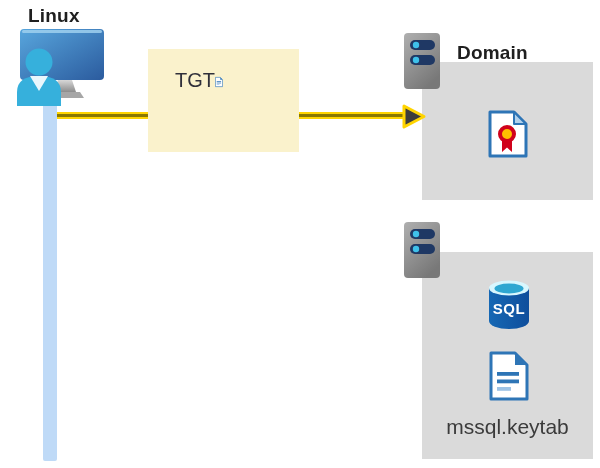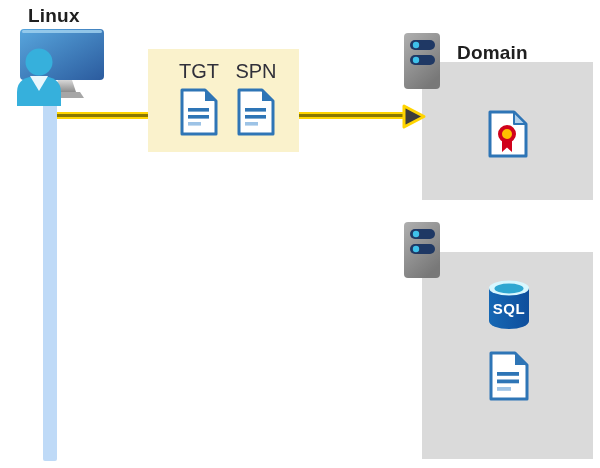--- a/index.html
+++ b/index.html
@@ -65,21 +65,21 @@
     left: 148px; top: 49px;
     width: 151px; height: 103px;
     background: #FAF2CC;
     z-index: 3;
   }
   .token-col {
     position: absolute;
     top: 9px;
     width: 48px;
     display: flex;
-    flex-direction: column;
+    flex-direction: row;
     align-items: center;
   }
   .token-col-1 { left: 27px; }
   .token-col-2 { left: 84px; }
   .token-label {
     font-size: 20px;
     color: #30303A;
     line-height: 27px;
     margin-bottom: 3px;
   }
@@ -146,30 +146,20 @@
     <div class="token-col token-col-1">
       <div class="token-label">TGT</div>
       <svg width="38" height="48" viewBox="0 0 38 48">
         <path d="M2 2 L25 2 L36 13 L36 46 L2 46 Z" fill="#ffffff" stroke="#2E75B6" stroke-width="3" stroke-linejoin="round"></path>
         <polygon points="25,2 36,13 25,13" fill="#2E75B6"></polygon>
         <rect x="8" y="20" width="21" height="3.6" fill="#2E75B6"></rect>
         <rect x="8" y="27" width="21" height="3.6" fill="#2E75B6"></rect>
         <rect x="8" y="34" width="13" height="3.6" fill="#9DC3E6"></rect>
       </svg>
     </div>
-    <div class="token-col token-col-2">
-      <div class="token-label">SPN</div>
-      <svg width="38" height="48" viewBox="0 0 38 48">
-        <path d="M2 2 L25 2 L36 13 L36 46 L2 46 Z" fill="#ffffff" stroke="#2E75B6" stroke-width="3" stroke-linejoin="round"></path>
-        <polygon points="25,2 36,13 25,13" fill="#2E75B6"></polygon>
-        <rect x="8" y="20" width="21" height="3.6" fill="#2E75B6"></rect>
-        <rect x="8" y="27" width="21" height="3.6" fill="#2E75B6"></rect>
-        <rect x="8" y="34" width="13" height="3.6" fill="#9DC3E6"></rect>
-      </svg>
-    </div>
   </div>
 
   <div class="hdr dc-label">Domain controller</div>
   <div class="panel panel-dc"></div>
 
   <svg class="server-icon server-dc" width="38" height="58" viewBox="0 0 38 58">
     <defs>
       <linearGradient id="srv1" x1="0" y1="0" x2="0.6" y2="1">
         <stop offset="0" stop-color="#AFAFAF"></stop>
         <stop offset="1" stop-color="#787878"></stop>
@@ -219,14 +209,15 @@
   </svg>
 
   <svg class="keytab-icon" width="40" height="50" viewBox="0 0 40 50">
     <path d="M2 2 L26 2 L38 14 L38 48 L2 48 Z" fill="#ffffff" stroke="#2E75B6" stroke-width="3" stroke-linejoin="round"></path>
     <polygon points="26,2 38,14 26,14" fill="#2E75B6"></polygon>
     <rect x="8" y="21" width="22" height="3.8" fill="#2E75B6"></rect>
     <rect x="8" y="28.5" width="22" height="3.8" fill="#2E75B6"></rect>
     <rect x="8" y="36" width="14" height="3.8" fill="#9DC3E6"></rect>
   </svg>
 
+  <div class="keytab-label">mssql.keytab</div>
 
 </div>
 
 </body></html>

